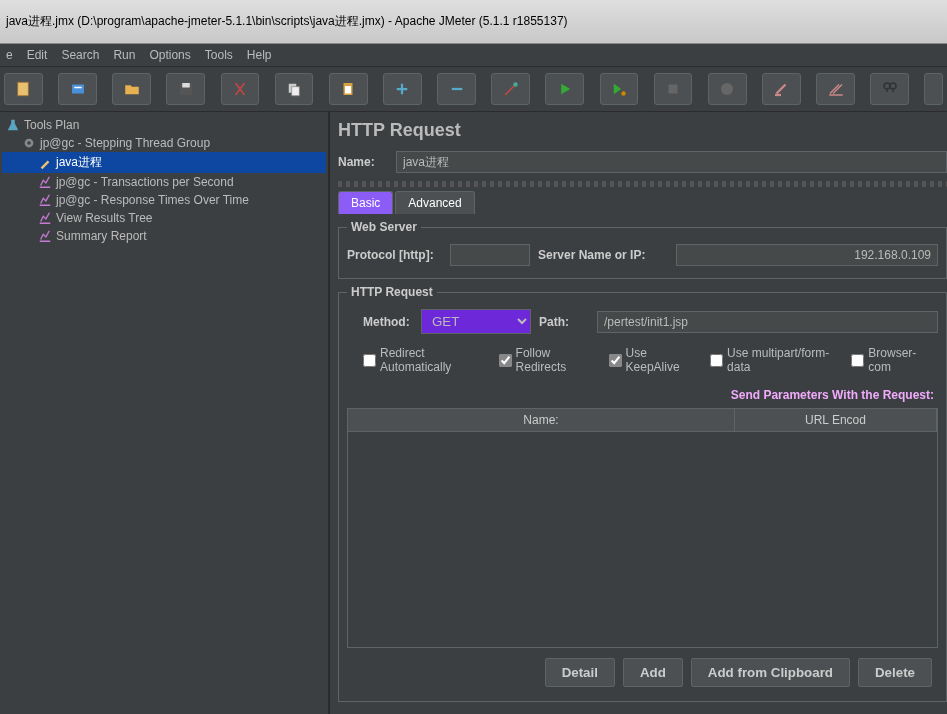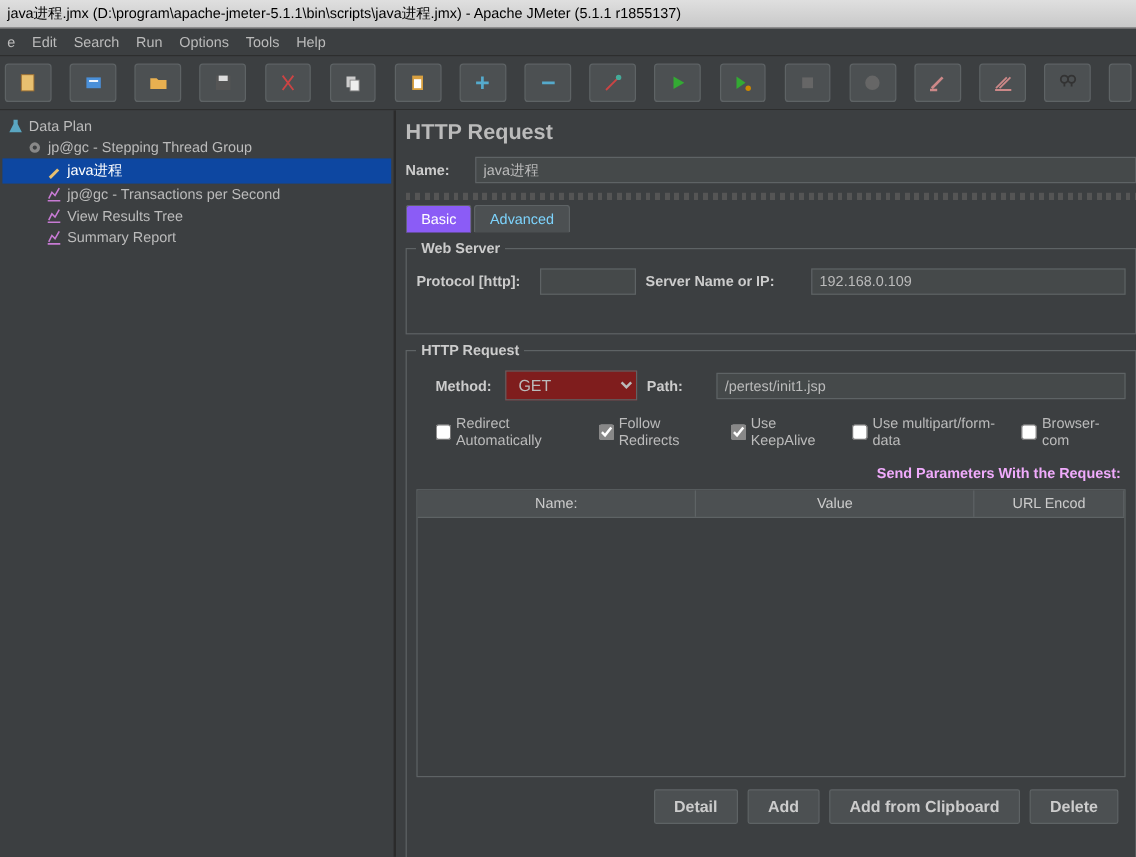--- a/index.html
+++ b/index.html
@@ -8,21 +8,21 @@
   font-size: 12px;
   background: #3c3f41;
   color: #bbbbbb;
   width: 947px;
   height: 714px;
   overflow: hidden;
 }
 .titlebar {
   background: linear-gradient(#dfdfdf, #c8c8c8);
   color: #000;
-  padding: 3px 6px;
+  padding: 13px 6px;
   font-size: 12px;
   border-bottom: 1px solid #888;
 }
 .menubar {
   background: #3c3f41;
   padding: 4px 6px;
   display: flex;
   gap: 14px;
   border-bottom: 1px solid #2b2b2b;
 }
@@ -94,32 +94,32 @@
   margin: 4px 0;
   position: relative;
 }
 .tabs { display: flex; gap: 2px; margin-bottom: 0; }
 .tab {
   background: #4c5052;
   border: 1px solid #5e6365;
   border-bottom: none;
   padding: 4px 12px;
   cursor: pointer;
-  color: #7dd3fc;
+  color: #ffffff;
   border-radius: 3px 3px 0 0;
 }
 .tab.active { background: #8b5cf6; color: #fff; }
 fieldset {
   border: 1px solid #5e6365;
   margin: 6px 0;
-  padding: 10px 8px 24px 8px;
+  padding: 10px 8px 4px 8px;
 }
 legend { color: #cccccc; font-weight: bold; padding: 0 4px; }
 select {
-  background: #7f1d1d;
+  background: #6d28d9;
   border: 1px solid #5e6365;
   color: #bbbbbb;
   padding: 3px 6px;
   width: 110px;
 }
 .chk { display: inline-flex; align-items: center; gap: 4px; margin-right: 12px; }
 .chk input { width: 13px; height: 13px; accent-color: #888; }
 .param-header {
   text-align: right;
   font-weight: bold;
@@ -290,21 +290,21 @@
 </div>
 
 <div class="main">
   <div class="tree">
     <div class="tree-item d0">
       <span class="tree-icon">
           <svg viewBox="0 0 16 16">
             <path d="M6 2h4v4l4 8H2l4-8z" fill="#5aa6c2"></path>
           </svg>
         </span>
-      <span>Data Plan</span>
+      <span>Tools Plan</span>
     </div>
     <div class="tree-item d1">
       <span class="tree-icon">
           <svg viewBox="0 0 16 16">
             <circle cx="8" cy="8" r="5" fill="#888"></circle>
             <circle cx="8" cy="8" r="2" fill="#3c3f41"></circle>
           </svg>
         </span>
       <span>jp@gc - Stepping Thread Group</span>
     </div>
@@ -316,20 +316,28 @@
         </span>
       <span>java进程</span>
     </div>
     <div class="tree-item d2">
       <span class="tree-icon">
           <svg viewBox="0 0 16 16">
             <path d="M2 14h12M3 12l3-6 3 3 4-7" stroke="#c77bd4" fill="none" stroke-width="1.5"></path>
           </svg>
         </span>
       <span>jp@gc - Transactions per Second</span>
+    </div>
+    <div class="tree-item d2">
+      <span class="tree-icon">
+          <svg viewBox="0 0 16 16">
+            <path d="M2 14h12M3 12l3-6 3 3 4-7" stroke="#c77bd4" fill="none" stroke-width="1.5"></path>
+          </svg>
+        </span>
+      <span>jp@gc - Response Times Over Time</span>
     </div>
     <div class="tree-item d2">
       <span class="tree-icon">
           <svg viewBox="0 0 16 16">
             <path d="M2 14h12M3 12l3-6 3 3 4-7" stroke="#c77bd4" fill="none" stroke-width="1.5"></path>
           </svg>
         </span>
       <span>View Results Tree</span>
     </div>
     <div class="tree-item d2">
@@ -354,21 +362,21 @@
       <div class="tab active">Basic</div>
       <div class="tab">Advanced</div>
     </div>
 
     <fieldset>
       <legend>Web Server</legend>
       <div class="row">
         <span class="label" style="min-width:95px">Protocol [http]:</span>
         <input type="text" style="width: 80px;" value="">
         <span class="label" style="min-width:130px">Server Name or IP:</span>
-        <input type="text" style="flex: 1 1 0%;" value="192.168.0.109">
+        <input type="text" style="flex: 1 1 0%; text-align: right;" value="192.168.0.109">
       </div>
     </fieldset>
 
     <fieldset>
       <legend>HTTP Request</legend>
       <div class="row" style="margin-left:16px">
         <span class="label">Method:</span>
         <select><option>GET</option></select>
         <span class="label">Path:</span>
         <input type="text" style="flex: 1 1 0%;" value="/pertest/init1.jsp">
@@ -393,21 +401,20 @@
         <label class="chk">
             <input type="checkbox" style="">
             <span>Browser-com</span>
           </label>
       </div>
 
       <div class="param-header">Send Parameters With the Request:</div>
       <div class="param-table">
         <div class="param-table-head">
           <div style="flex:2">Name:</div>
-          <div style="flex:2">Value</div>
           <div style="flex:1">URL Encod</div>
         </div>
       </div>
       <div class="btn-row">
         <button class="btn">Detail</button>
         <button class="btn">Add</button>
         <button class="btn">Add from Clipboard</button>
         <button class="btn">Delete</button>
       </div>
     </fieldset>

